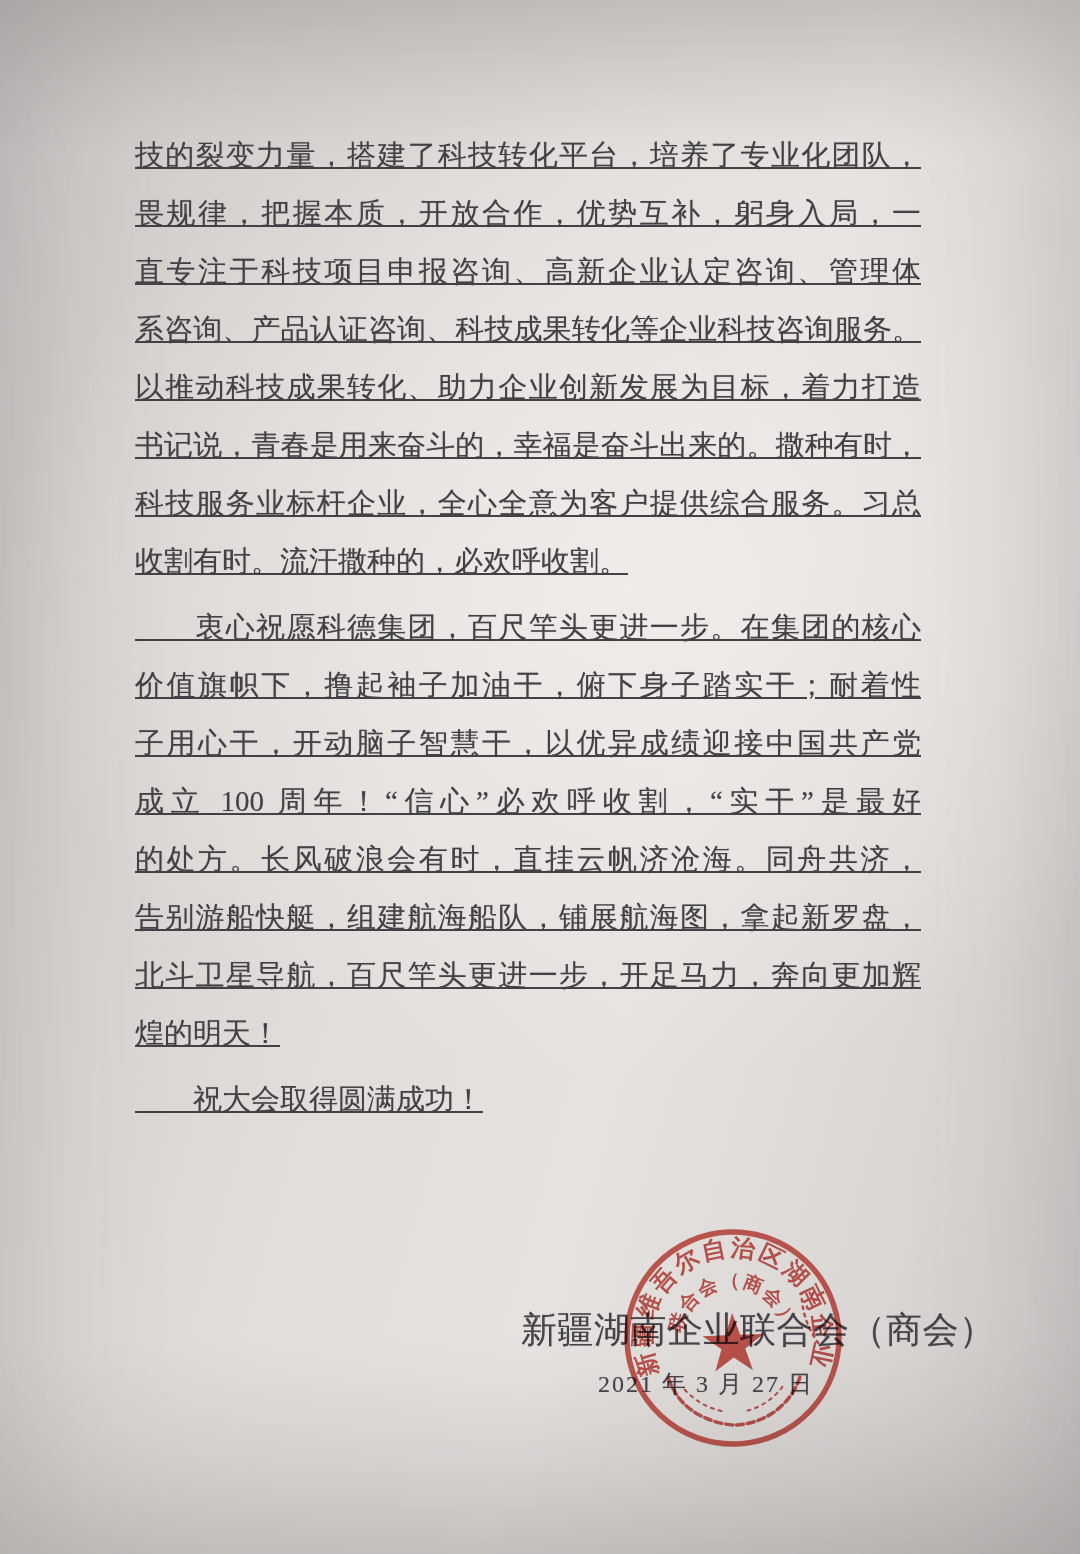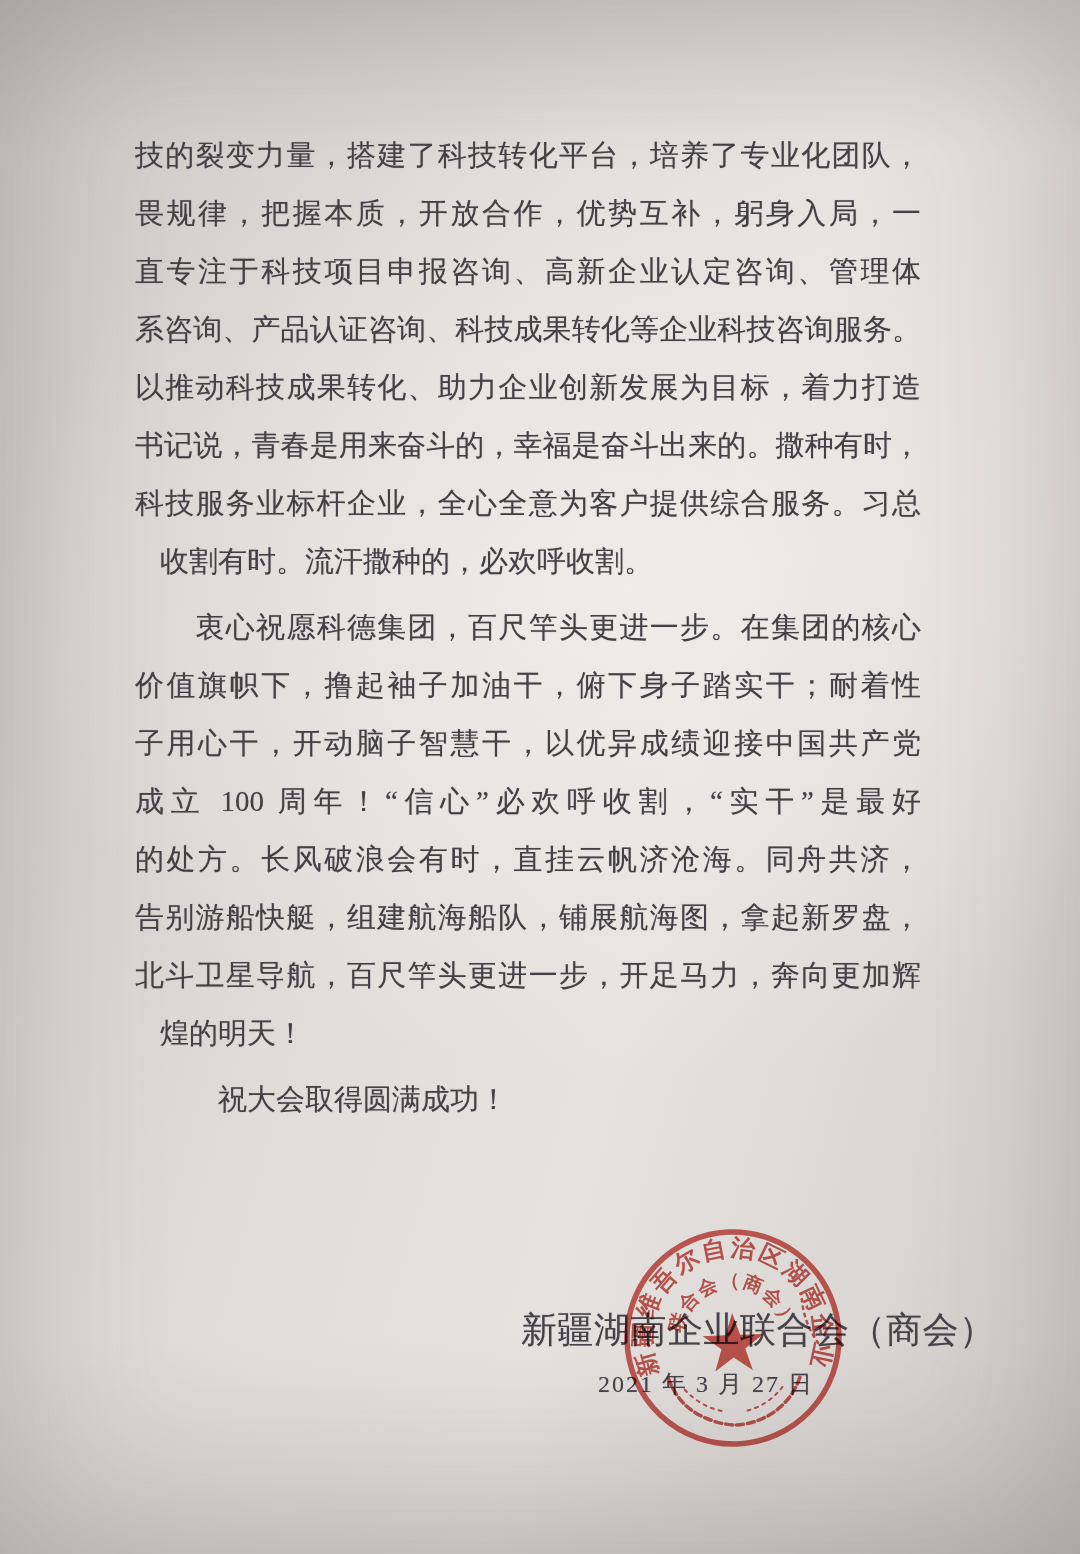--- a/index.html
+++ b/index.html
@@ -26,31 +26,31 @@
   
   .body-text {
     position: absolute;
     left: 135px;
     top: 126px;
     width: 786px;
     color: #434046;
     font-size: 29px;
     line-height: 58px;
     text-shadow: 0 0 1px rgba(67,64,70,0.35);
+    text-decoration: underline;
   }
   .paragraph { margin: 0; }
   .paragraph + .paragraph { margin-top: 8px; }
   .line {
     text-align: justify;
     text-align-last: justify;
     height: 58px;
   }
   .line.last {
     text-align-last: left;
-    margin-left: 25px;
   }
 
   
   .signature-org {
     position: absolute;
     left: 521px;
     top: 1306px;
     font-size: 36px;
     color: #45424a;
     letter-spacing: 0.5px;

